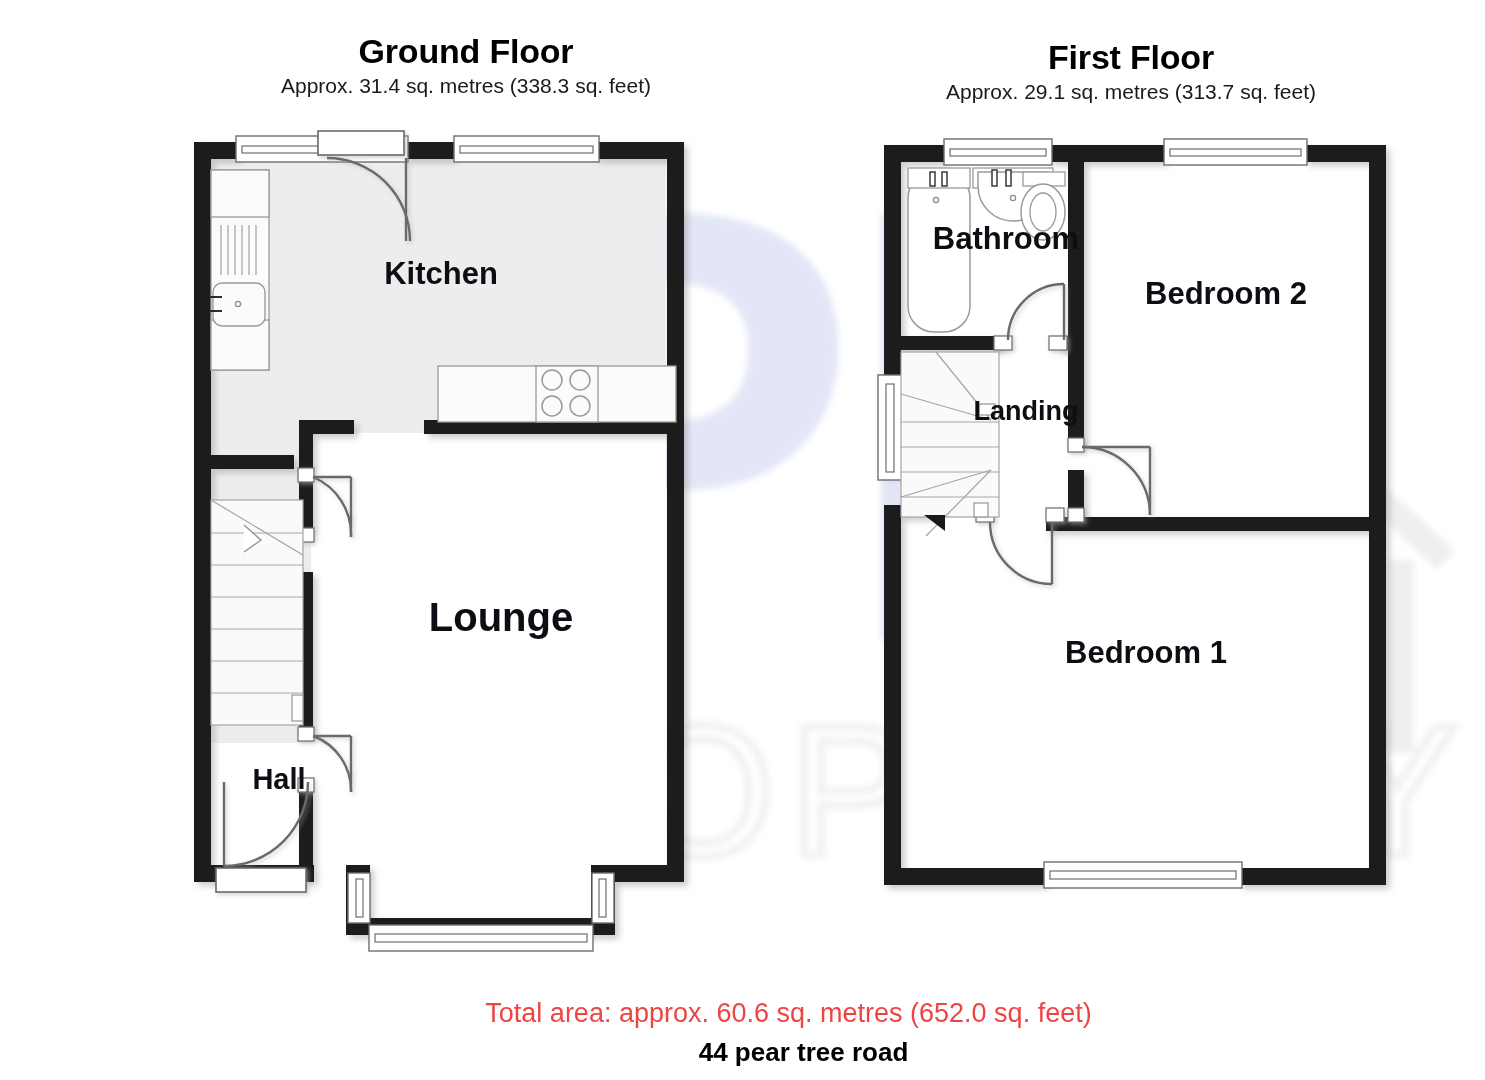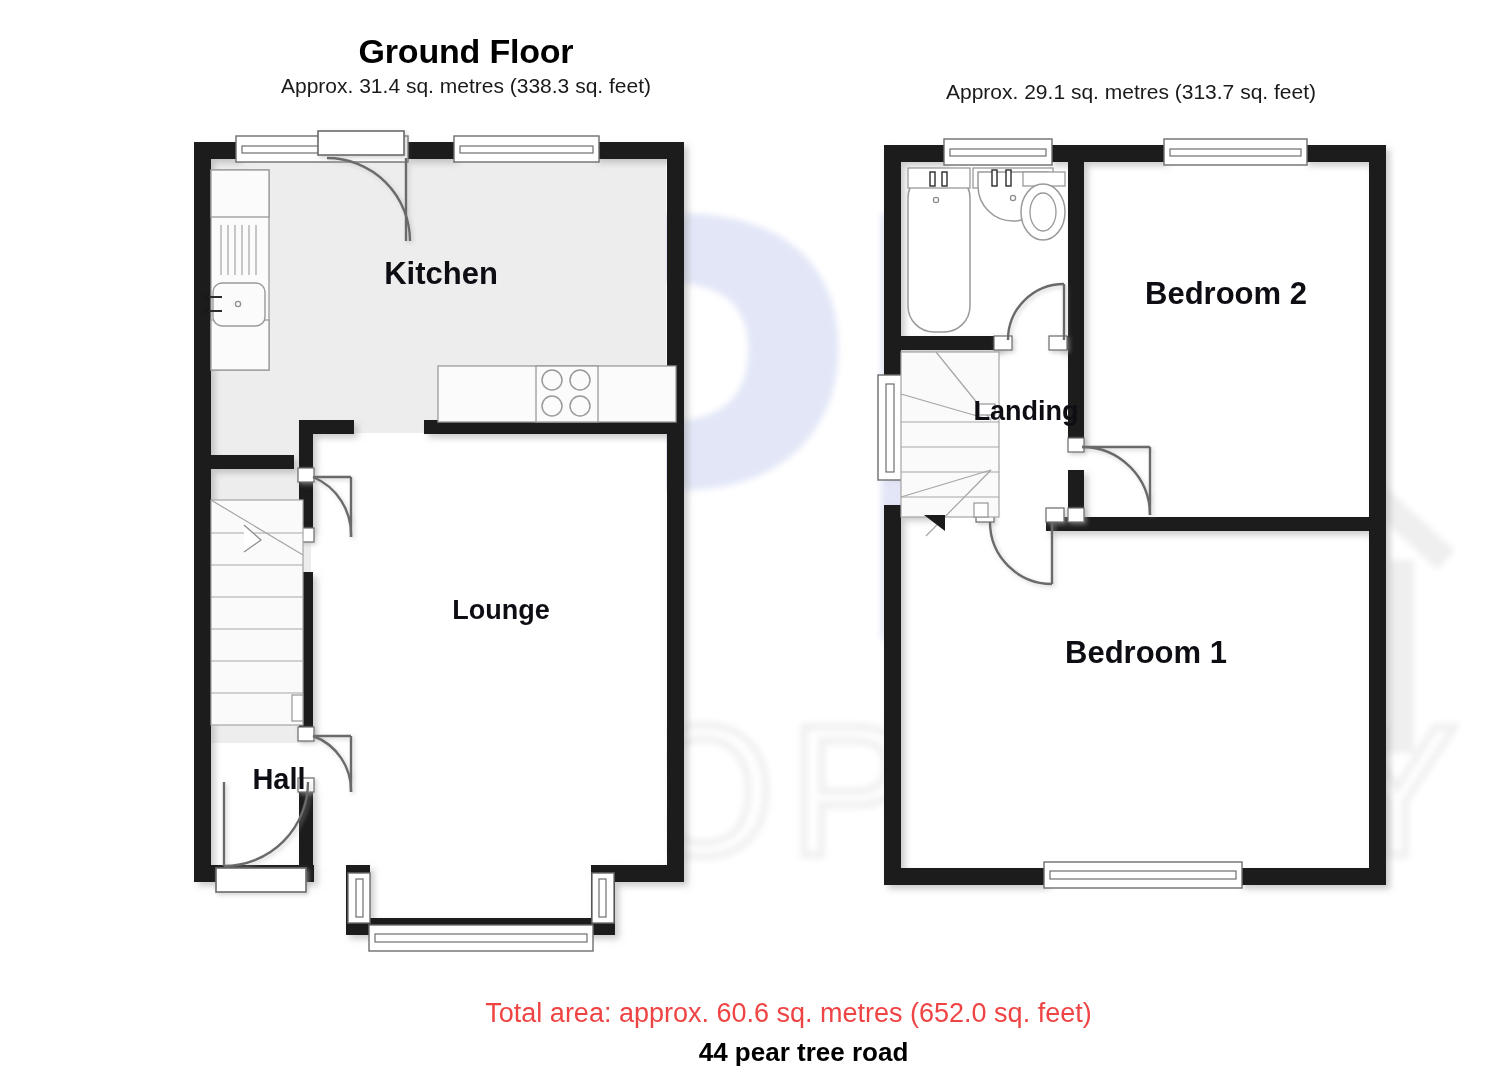--- a/index.html
+++ b/index.html
@@ -68,21 +68,21 @@
     left: 0; top: 0;
   }
   .room-label {
     position: absolute;
     font-weight: bold;
     color: #0d0d14;
     white-space: nowrap;
     text-align: center;
   }
   #lbl-kitchen  { left: 240px; top: 256px; width: 310px; font-size: 31px; }
-  #lbl-lounge   { left: 300px; top: 595px; width: 310px; font-size: 27px; }
+  #lbl-lounge   { left: 300px; top: 595px; width: 310px; font-size: 40px; }
   #lbl-entrance { left: 108px; top: 762px; width: 250px; font-size: 29px; line-height: 35px; }
   #lbl-bathroom { left: 845px; top: 221px; width: 230px; font-size: 31px; }
   #lbl-landing  { left: 855px; top: 396px; width: 250px; font-size: 27px; }
   #lbl-bed1     { left: 940px; top: 635px; width: 320px; font-size: 31px; }
   #lbl-bed2     { left: 1020px; top: 276px; width: 320px; font-size: 31px; }
   .wm { position: absolute; left: 0; top: 0; pointer-events: none; }
 </style>
 </head>
 <body>
 
@@ -104,20 +104,21 @@
         <rect x="1165" y="610" width="115" height="95"></rect>
       </g>
 
       <text x="300" y="855" font-family="'Liberation Sans',sans-serif" font-size="185" fill="none" stroke="#f0f0f0" stroke-width="7" letter-spacing="14">PROPERTY</text>
     </g>
   </svg>
 
   <div class="floor-heading" id="gf-heading">Ground Floor</div>
   <div class="floor-sub" id="gf-sub">Approx. 31.4 sq. metres (338.3 sq. feet)</div>
 
+  <div class="floor-heading" id="ff-heading">First Floor</div>
   <div class="floor-sub" id="ff-sub">Approx. 29.1 sq. metres (313.7 sq. feet)</div>
 
   <svg class="plan" width="1485" height="1080">
     <defs>
       <filter id="sh" x="-30%" y="-30%" width="180%" height="180%">
         <feDropShadow dx="4" dy="4" stdDeviation="3" flood-color="#999" flood-opacity="0.5"></feDropShadow>
       </filter>
       <filter id="shs" x="-40%" y="-40%" width="200%" height="200%">
         <feDropShadow dx="2" dy="2" stdDeviation="2" flood-color="#aaa" flood-opacity="0.55"></feDropShadow>
       </filter>
@@ -404,20 +405,21 @@
       <rect x="928" y="503" width="14" height="14" fill="#fff" stroke="#8d8d8d" stroke-width="1.1"></rect>
     </g>
   </svg>
 
   <div class="room-label" id="lbl-kitchen">Kitchen</div>
   <div class="room-label" id="lbl-lounge">Lounge</div>
   <div class="room-label" id="lbl-entrance">
     <div>Hall</div>
   </div>
 
+  <div class="room-label" id="lbl-bathroom">Bathroom</div>
   <div class="room-label" id="lbl-landing">Landing</div>
   <div class="room-label" id="lbl-bed1">Bedroom 1</div>
   <div class="room-label" id="lbl-bed2">Bedroom 2</div>
 
   <div class="footer-total">Total area: approx. 60.6 sq. metres (652.0 sq. feet)</div>
   <div class="footer-addr">44 pear tree road</div>
 
 </div>
 
 </body></html>

